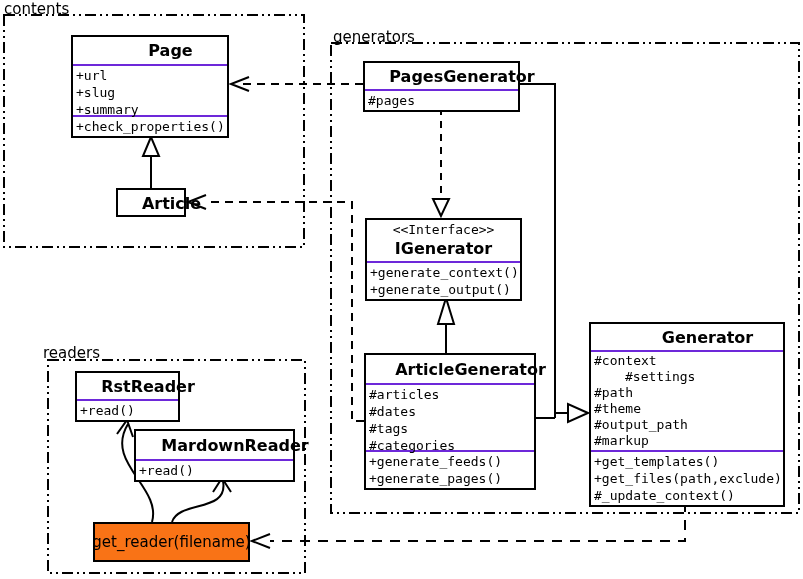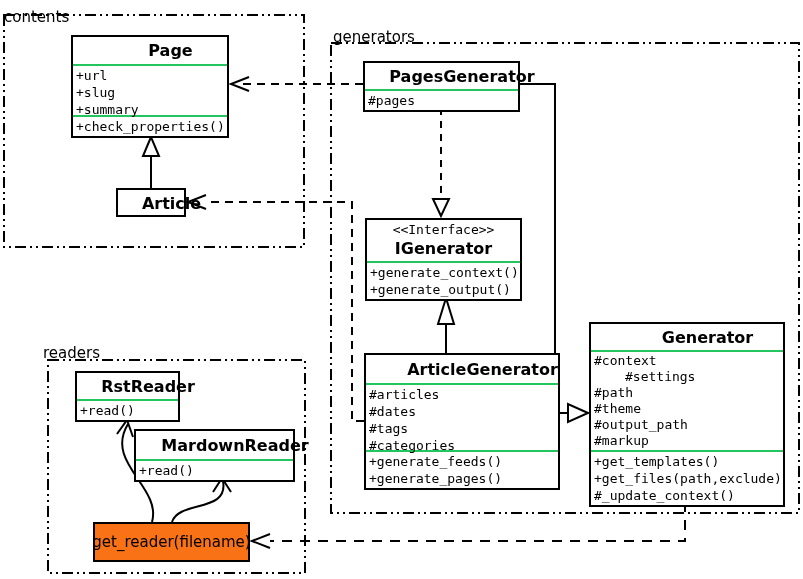--- a/index.html
+++ b/index.html
@@ -3,21 +3,21 @@
 <meta charset="utf-8">
 <style>
   html,body{margin:0;padding:0;background:#fff;}
   #canvas{position:relative;width:803px;height:579px;background:#fff;overflow:hidden;
           font-family:"DejaVu Sans",sans-serif;color:#000;}
   #wires{position:absolute;left:0;top:0;z-index:1;}
   .pkg-label{position:absolute;z-index:2;font:15px "DejaVu Sans",sans-serif;color:#000;white-space:nowrap;}
   .cls{position:absolute;z-index:3;background:#fff;border:2px solid #000;box-sizing:border-box;}
   .cls .title{font:bold 16px "DejaVu Sans",sans-serif;text-align:left;display:flex;
               align-items:center;justify-content:center;padding:1px 5px;margin-left:41px;}
-  .cls .sect{border-top:2px solid #22c55e;box-sizing:border-box;
+  .cls .sect{border-top:2px solid #6d28d9;box-sizing:border-box;
              font:13px "DejaVu Sans Mono",monospace;padding:1px 3px;}
   .cls .row{line-height:17px;white-space:pre;}
   .hdr{display:flex;flex-direction:column;align-items:center;justify-content:center;padding:2px 0;}
   .stereo{font:13px "DejaVu Sans Mono",monospace;line-height:16px;}
   .hdr .big{font:bold 16px "DejaVu Sans",sans-serif;line-height:21px;}
   .plainbox{position:absolute;z-index:3;background:#f97316;border:2px solid #000;box-sizing:border-box;
             display:flex;align-items:center;justify-content:center;
             font:15px "DejaVu Sans",sans-serif;}
 </style>
 </head>
@@ -52,21 +52,21 @@
     <path d="M685 502 V541 H270" fill="none" stroke="#000" stroke-width="2" stroke-dasharray="10 8"></path>
     <polyline points="270,534 252,541 270,548" fill="none" stroke="#000" stroke-width="2"></polyline>
 
     <path d="M152 522 C162 487 104 463 128 424" fill="none" stroke="#000" stroke-width="2"></path>
     <polyline points="117,434 127,420 133,437" fill="none" stroke="#000" stroke-width="2"></polyline>
 
     <path d="M172 522 C179 500 229 513 223 481" fill="none" stroke="#000" stroke-width="2"></path>
     <polyline points="213,492 222,478 231,492" fill="none" stroke="#000" stroke-width="2"></polyline>
   </svg>
 
-  <div class="pkg-label" style="left:4px;top:8px;text-align:center;">contents</div>
+  <div class="pkg-label" style="left:4px;top:0px;text-align:center;">contents</div>
   <div class="pkg-label" style="left:333px;top:28px;">generators</div>
   <div class="pkg-label" style="left:43px;top:344px;">readers</div>
 
   <div class="cls" style="left:71px;top:35px;width:158px;">
     <div class="title" style="height:25px;">Page</div>
     <div class="sect" style="height:51px;">
       <div class="row">+url</div>
       <div class="row">+slug</div>
       <div class="row">+summary</div>
     </div>
@@ -90,21 +90,21 @@
     <div class="hdr">
       <div class="stereo">&lt;&lt;Interface&gt;&gt;</div>
       <div class="big">IGenerator</div>
     </div>
     <div class="sect">
       <div class="row">+generate_context()</div>
       <div class="row">+generate_output()</div>
     </div>
   </div>
 
-  <div class="cls" style="left:364px;top:353px;width:196px;">
+  <div class="cls" style="left:364px;top:353px;width:172px;">
     <div class="title" style="height:26px;">ArticleGenerator</div>
     <div class="sect" style="height:67px;">
       <div class="row">#articles</div>
       <div class="row">#dates</div>
       <div class="row">#tags</div>
       <div class="row">#categories</div>
     </div>
     <div class="sect">
       <div class="row">+generate_feeds()</div>
       <div class="row">+generate_pages()</div>

